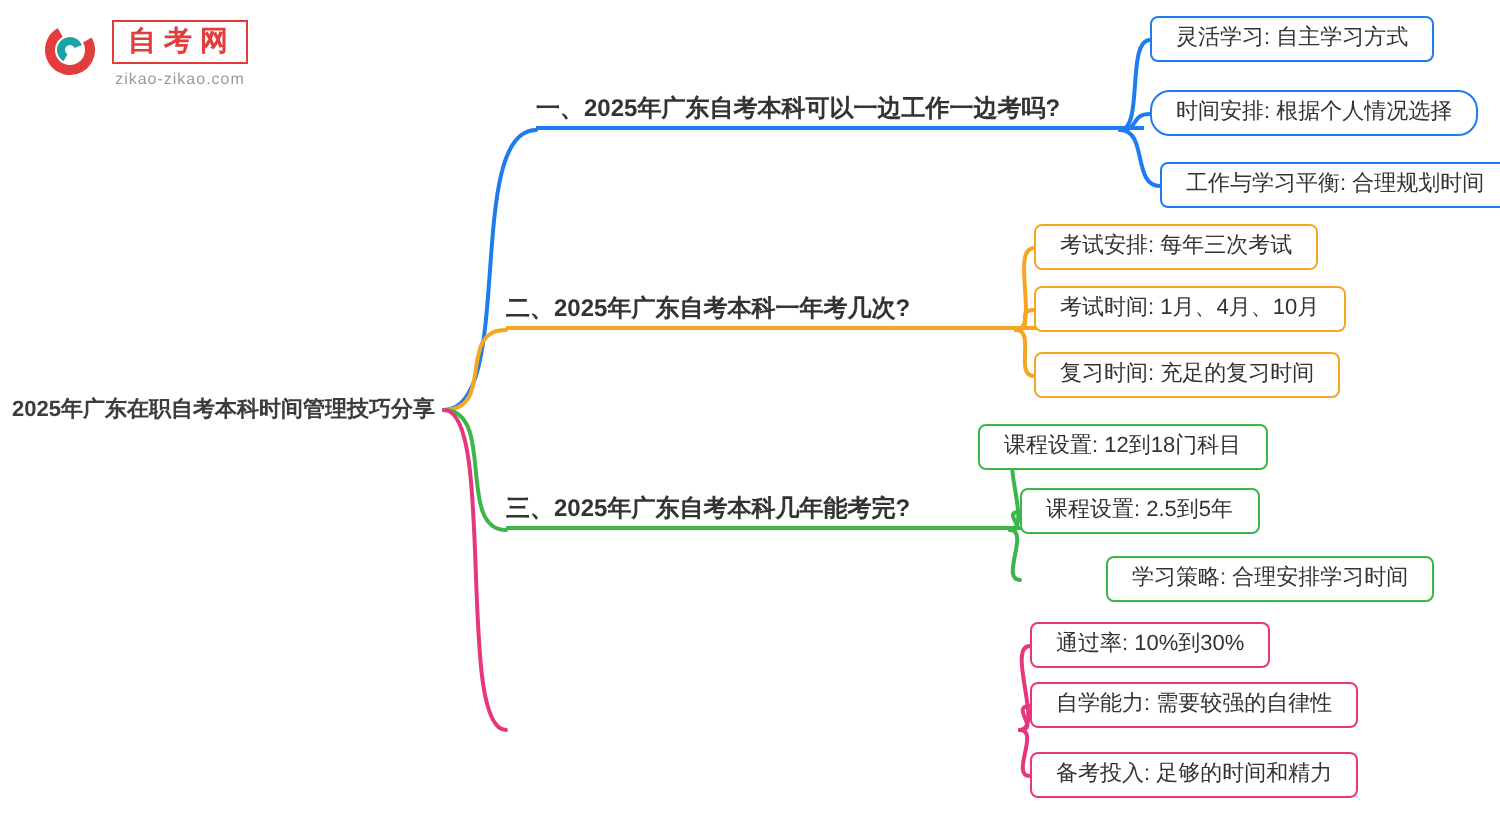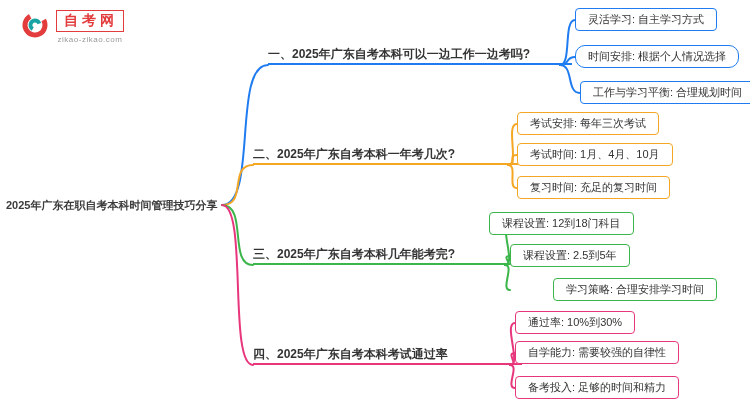--- a/index.html
+++ b/index.html
@@ -66,21 +66,20 @@
       <div class="logo-name">自考网</div>
       <div class="logo-url">zikao-zikao.com</div>
     </div>
   </div>
 
   <div class="topic">2025年广东在职自考本科时间管理技巧分享</div>
 
   <div class="label" style="left: 268px; top: 46px; width: 292px; --c: #1f7cf0;">一、2025年广东自考本科可以一边工作一边考吗?</div>
   <div class="label" style="left: 253px; top: 146px; width: 255px; --c: #f5a623;">二、2025年广东自考本科一年考几次?</div>
   <div class="label" style="left: 253px; top: 246px; width: 252px; --c: #3cb54a;">三、2025年广东自考本科几年能考完?</div>
-  <div class="label" style="left: 253px; top: 346px; width: 257px; --c: #e8367d;">四、2025年广东自考本科考试通过率</div>
 
   <div class="node" style="left: 575px; top: 8px; --c: #1f7cf0;">灵活学习: 自主学习方式</div>
   <div class="node" style="left: 575px; top: 45px; border-radius: 10px; --c: #1f7cf0;">时间安排: 根据个人情况选择</div>
   <div class="node" style="left: 580px; top: 81px; --c: #1f7cf0;">工作与学习平衡: 合理规划时间</div>
 
   <div class="node" style="left: 517px; top: 112px; --c: #f5a623;">考试安排: 每年三次考试</div>
   <div class="node" style="left: 517px; top: 143px; --c: #f5a623;">考试时间: 1月、4月、10月</div>
   <div class="node" style="left: 517px; top: 176px; text-align: center; --c: #f5a623;">复习时间: 充足的复习时间</div>
 
   <div class="node" style="left: 489px; top: 212px; --c: #3cb54a;">课程设置: 12到18门科目</div>

